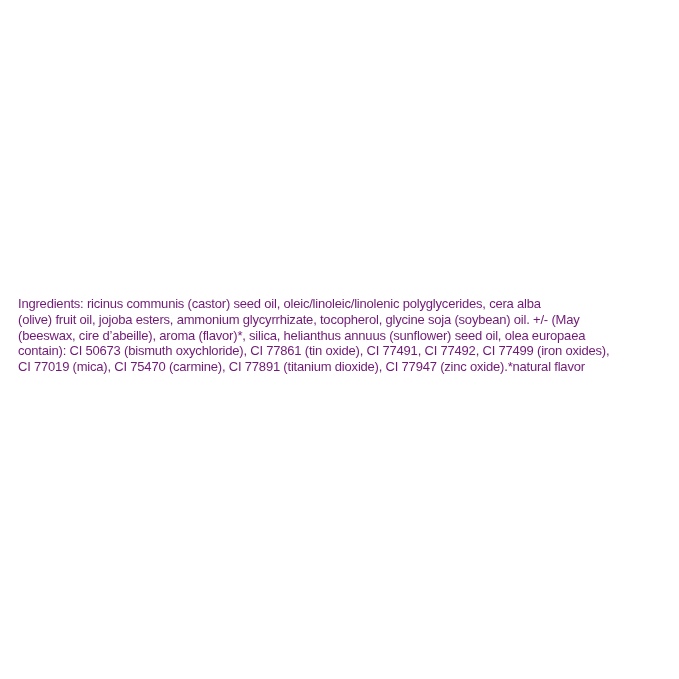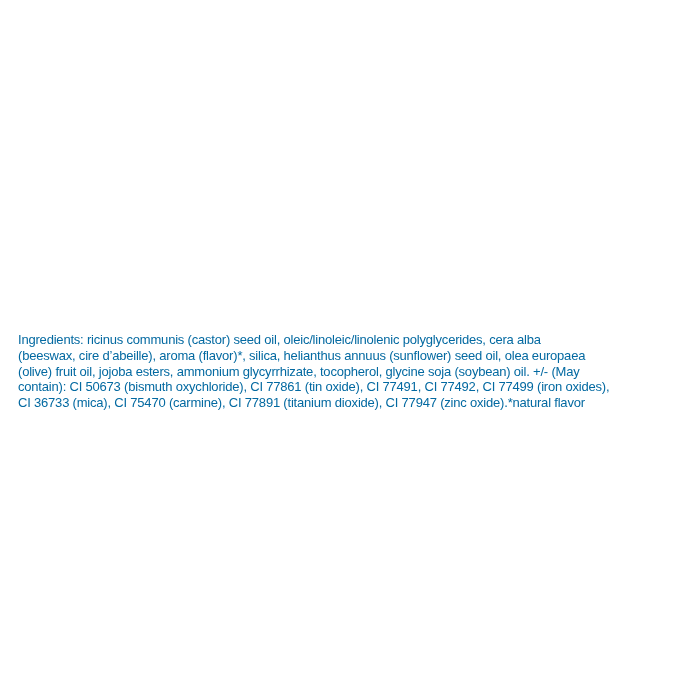--- a/index.html
+++ b/index.html
@@ -29,20 +29,20 @@
     font-weight: 400;
   }
   .ingredients-line {
     white-space: nowrap;
   }
 </style>
 </head>
 <body>
 
 <div class="canvas" style="background: rgb(255, 255, 255);">
-  <div class="ingredients-block" style="color: #0369a1; margin-top: 36px;">
+  <div class="ingredients-block" style="color: #701a75;">
     <div class="ingredients-line">Ingredients: ricinus communis (castor) seed oil, oleic/linoleic/linolenic polyglycerides, cera alba</div>
+    <div class="ingredients-line">(olive) fruit oil, jojoba esters, ammonium glycyrrhizate, tocopherol, glycine soja (soybean) oil. +/- (May</div>
     <div class="ingredients-line">(beeswax, cire d’abeille), aroma (flavor)*, silica, helianthus annuus (sunflower) seed oil, olea europaea</div>
-    <div class="ingredients-line">(olive) fruit oil, jojoba esters, ammonium glycyrrhizate, tocopherol, glycine soja (soybean) oil. +/- (May</div>
     <div class="ingredients-line">contain): CI 50673 (bismuth oxychloride), CI 77861 (tin oxide), CI 77491, CI 77492, CI 77499 (iron oxides),</div>
-    <div class="ingredients-line">CI 36733 (mica), CI 75470 (carmine), CI 77891 (titanium dioxide), CI 77947 (zinc oxide).*natural flavor</div>
+    <div class="ingredients-line">CI 77019 (mica), CI 75470 (carmine), CI 77891 (titanium dioxide), CI 77947 (zinc oxide).*natural flavor</div>
   </div>
 </div>
 
 </body></html>

